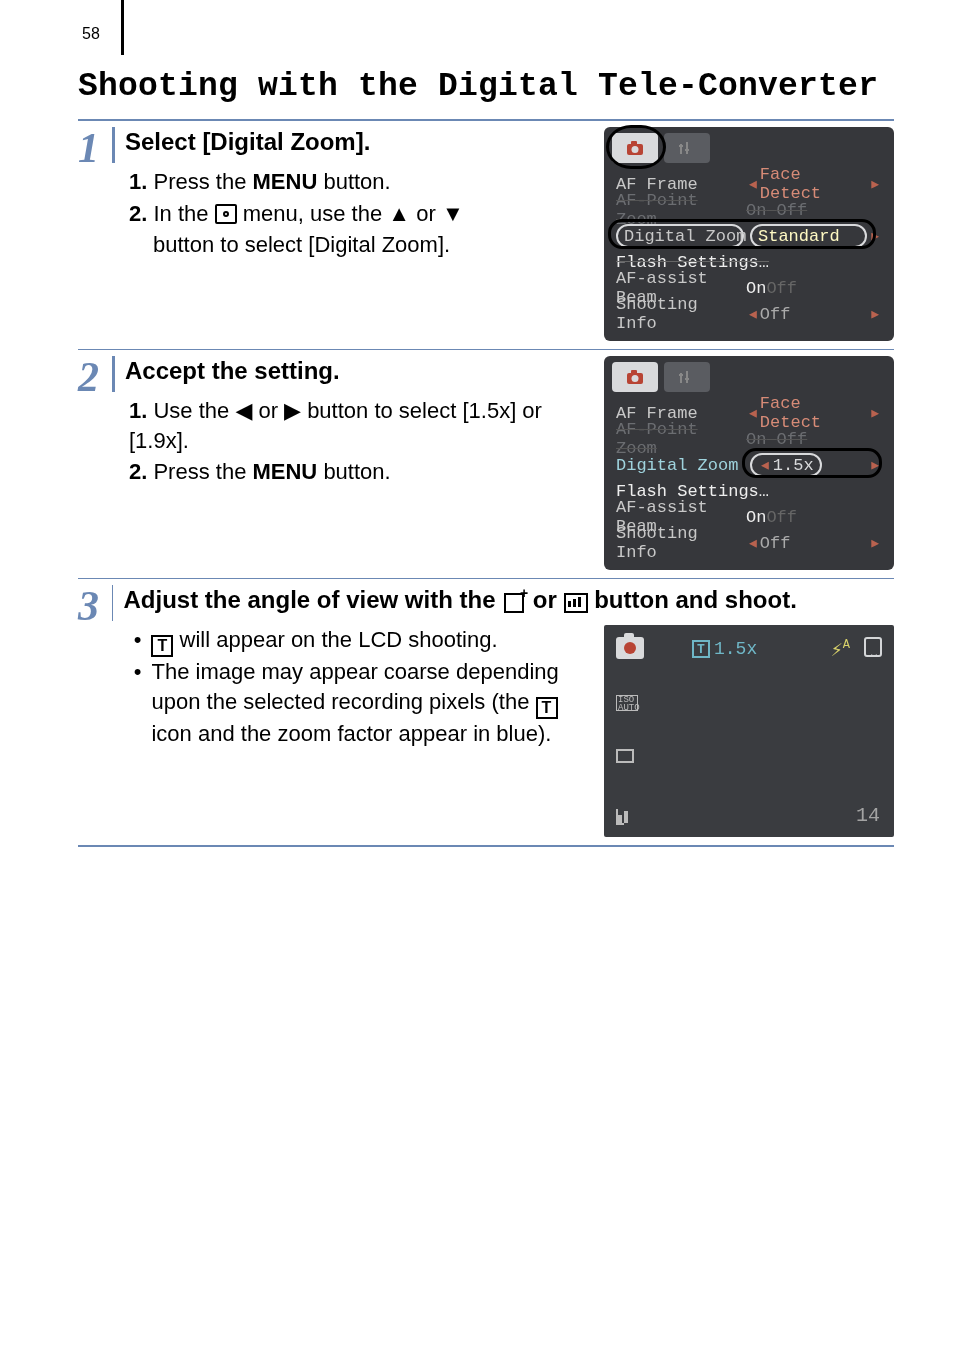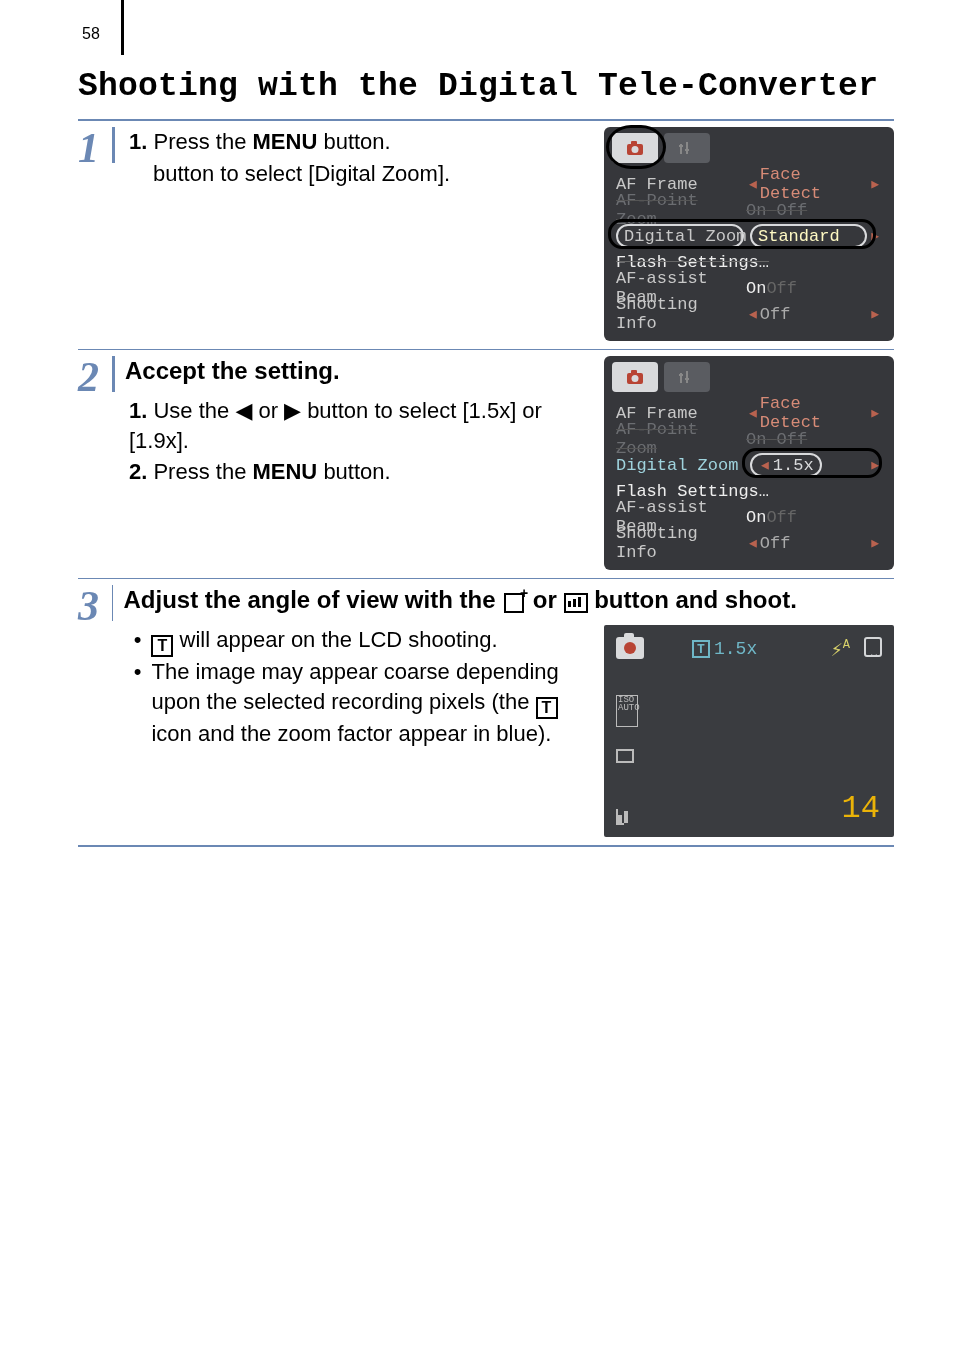--- a/index.html
+++ b/index.html
@@ -71,49 +71,54 @@
   .lcd-cam { left:12px; top:12px; width:28px; height:22px; background:#d9dadc; border-radius:3px; position:absolute; }
   .lcd-cam::before { content:""; position:absolute; left:8px; top:-4px; width:10px; height:6px; background:#d9dadc; border-radius:2px; }
   .lcd-cam::after { content:""; position:absolute; left:8px; top:5px; width:12px; height:12px; border-radius:50%; background:#b84434; }
   .lcd-t { position:absolute; left:88px; top:14px; display:flex; align-items:center; gap:4px; }
   .lcd-t .box { width:18px; height:18px; border:2px solid #6fb7c7; color:#6fb7c7; font-size:13px; font-weight:900; display:flex; align-items:center; justify-content:center; }
   .lcd-t .zf { color:#6fb7c7; font-size:18px; }
   .lcd-flash { right:44px; top:12px; position:absolute; color:#d9d26a; font-size:20px; }
   .lcd-flash sup { font-size:12px; }
   .lcd-face { right:12px; top:12px; width:18px; height:20px; border:2px solid #d4d6d8; border-radius:3px; position:absolute; }
   .lcd-face::after{content:"";position:absolute;left:5px;top:12px;width:6px;height:4px;border-bottom:2px solid #d4d6d8;border-radius:0 0 6px 6px;}
-  .lcd-iso { left:12px; top:70px; position:absolute; width:22px; height:32px; border:1px solid #bbb; font-size:9px; line-height:8px; padding:0 1px; color:#bbb; }
+  .lcd-iso { left:12px; top:70px; position:absolute; width:22px; height:16px; border:1px solid #bbb; font-size:9px; line-height:8px; padding:0 1px; color:#bbb; }
   .lcd-drive { left:12px; top:124px; position:absolute; width:18px; height:14px; border:2px solid #bbb; }
   .lcd-hist { left:12px; bottom:12px; position:absolute; width:20px; height:18px; }
   .lcd-hist::before{content:"";position:absolute;left:0;bottom:0;width:6px;height:14px;border-left:2px solid #bbb;border-bottom:2px solid #bbb;}
   .lcd-hist::after{content:"";position:absolute;left:2px;bottom:2px;width:10px;height:12px;background:linear-gradient(#bbb,#bbb) 0 4px/4px 8px no-repeat,linear-gradient(#bbb,#bbb) 6px 0/4px 12px no-repeat;}
-  .lcd-shots { position:absolute; right:14px; bottom:10px; font-size:32px; color:#eab308; }
+  .lcd-shots { position:absolute; right:14px; bottom:10px; font-size:20px; color:#a3a3a3; }
 
 </style>
 </head>
 <body>
 
 <div class="page">
   <div class="header-rule-vert"></div>
   <div class="page-num">58</div>
 
   <h1 class="title">Shooting with the Digital Tele-Converter</h1>
 
   <div class="steps">
     <div class="step-sep"></div>
 
     <div class="step">
       <div class="step-num">1</div>
       <div class="step-num-rule"></div>
       <div class="step-body">
         <div class="step-text">
+          <h2 class="step-title">Select [Digital Zoom].</h2>
           <div class="substeps">
             <p>
               <span class="n">1.</span>
               <span>Press the </span><span class="b">MENU</span><span> button.</span>
+            </p>
+            <p>
+              <span class="n">2.</span>
+              <span>In the </span><span class="ico-box"><span class="ico-dot"></span></span><span> menu, use the </span><span>▲</span><span> or </span><span>▼</span>
             </p>
             <p class="cont"> button to select [Digital Zoom].</p>
           </div>
         </div>
         <div class="step-media">
           <div class="cam-menu">
             <div class="cam-circle" style="left:2px;top:-2px;width:60px;height:44px;"></div>
             <div class="cam-pill" style="left:4px;top:92px;width:268px;height:30px;"></div>
             <div class="cm-tabs">
               <div class="cm-tab active">

